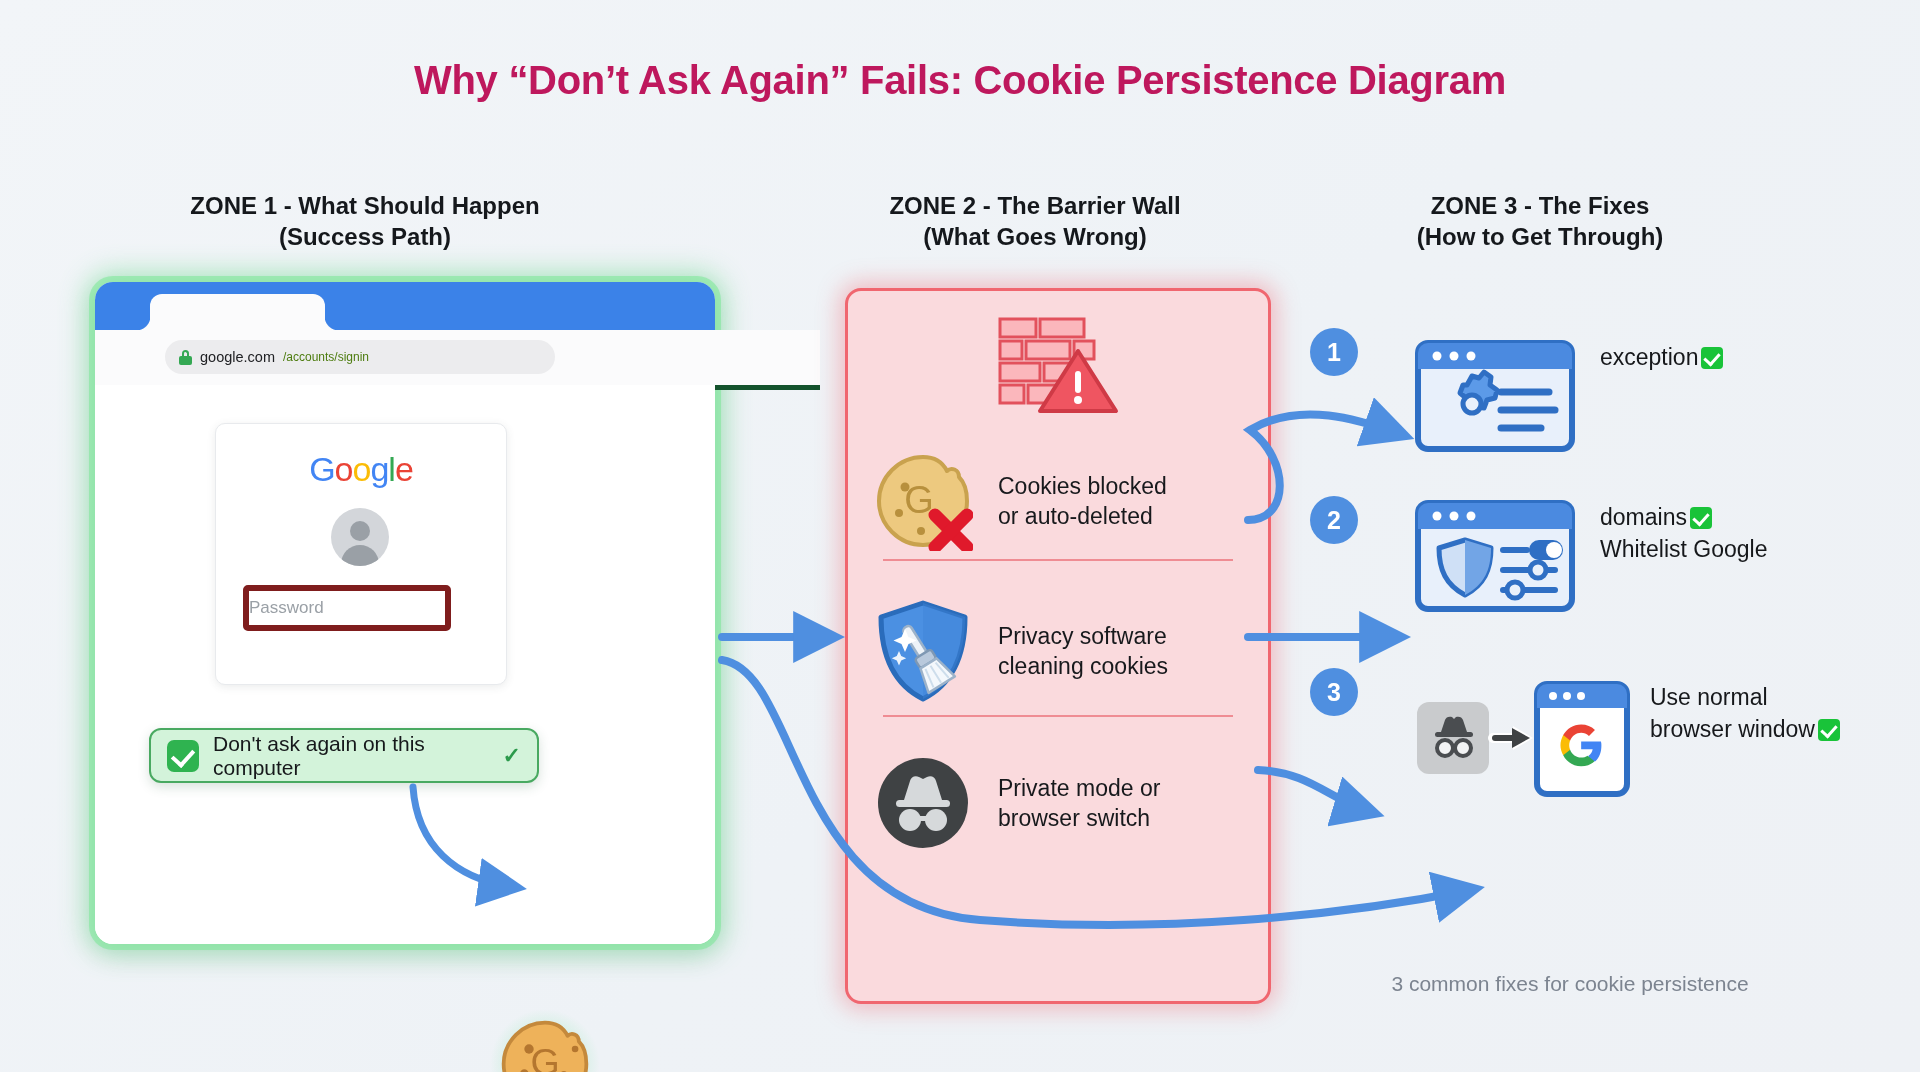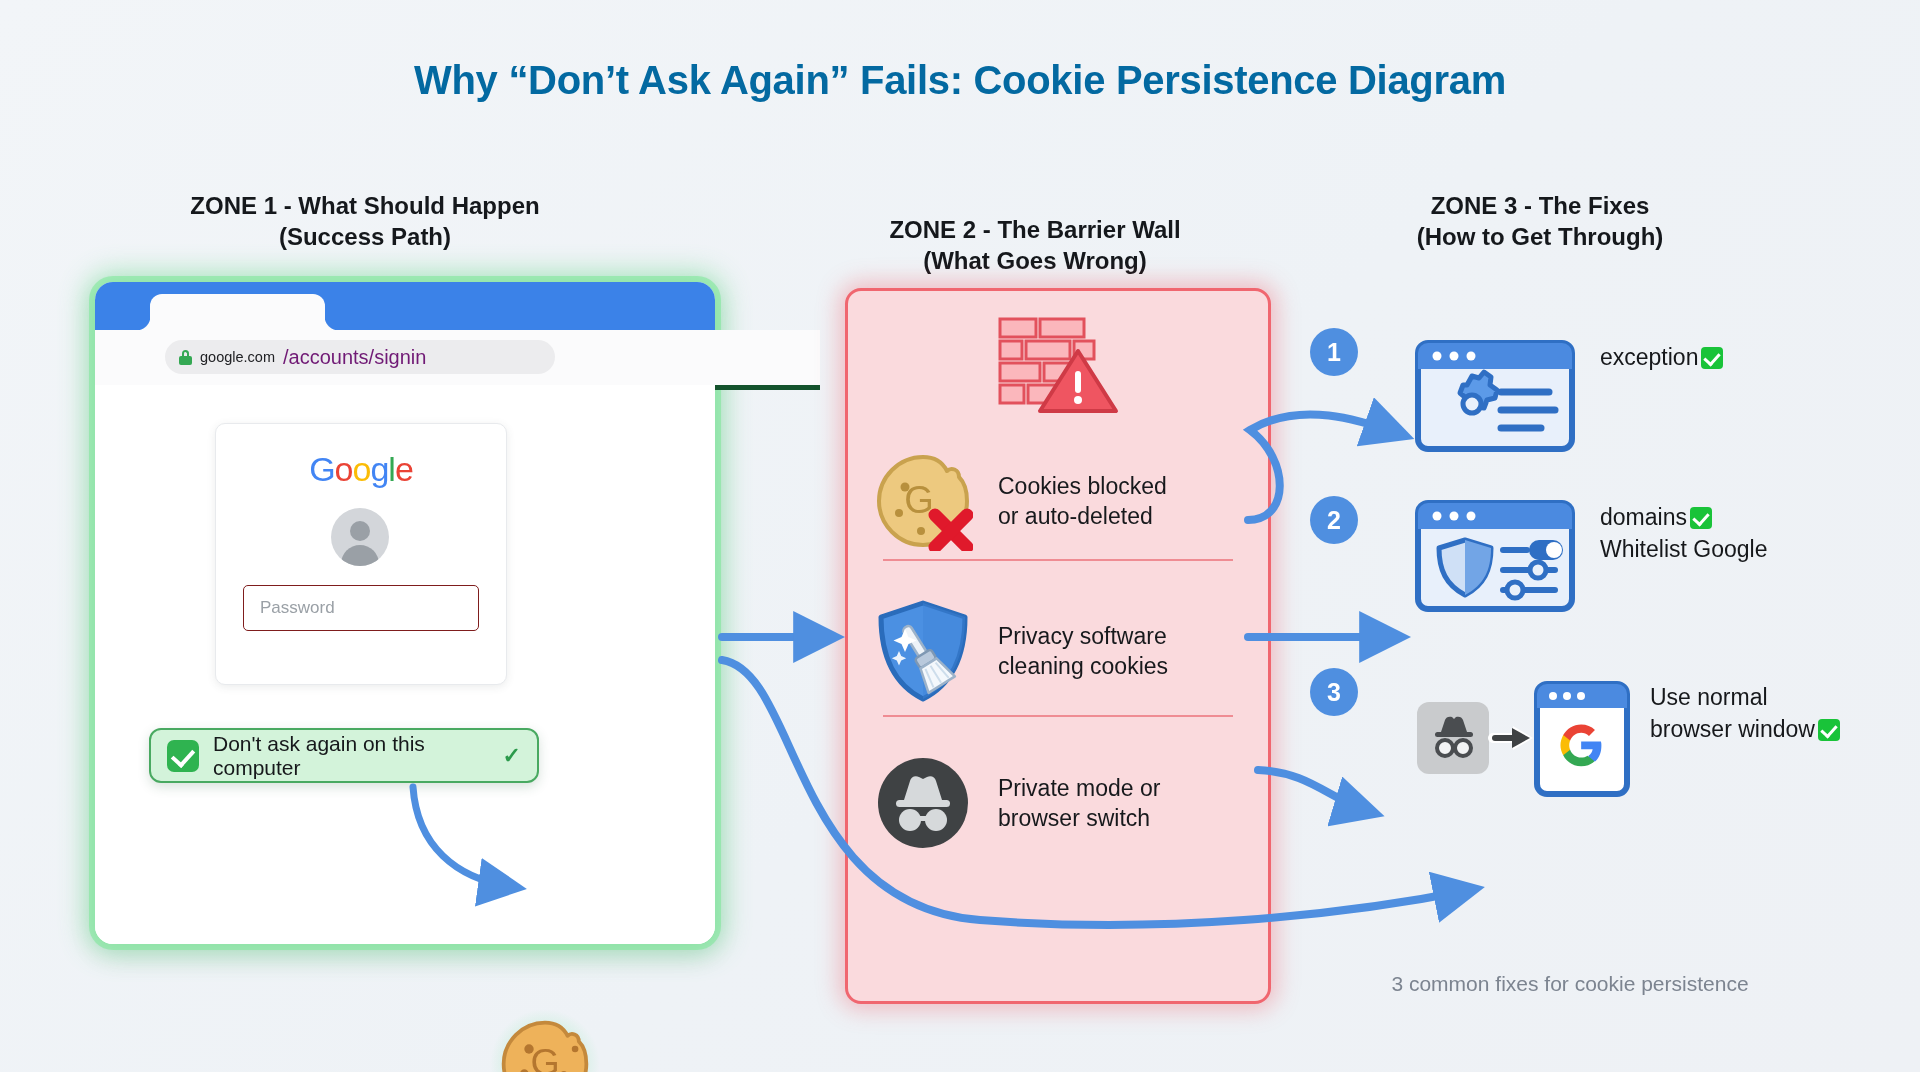--- a/index.html
+++ b/index.html
@@ -7,30 +7,30 @@
     width:1920px;height:1072px;
     background:linear-gradient(135deg,#f2f5f8 0%,#eef2f6 55%,#eef1f5 100%);
     font-family:"Liberation Sans",sans-serif;
     overflow:hidden;position:relative;
   }
   .stage{position:absolute;inset:0;}
 
   
   .title{
     position:absolute;top:58px;left:0;width:1920px;text-align:center;
-    font-size:40px;font-weight:bold;color:#0369a1;letter-spacing:-0.3px;
+    font-size:40px;font-weight:bold;color:#be185d;letter-spacing:-0.3px;
   }
 
   
   .zone-head{
     position:absolute;text-align:center;font-size:24px;font-weight:bold;
     color:#15181c;line-height:1.3;
   }
   #zh1{left:120px;top:190px;width:490px;}
-  #zh2{left:790px;top:190px;width:490px;margin-top:24px;}
+  #zh2{left:790px;top:190px;width:490px;}
   #zh3{left:1270px;top:190px;width:540px;}
   .zh-l2{display:block;}
 
   
   .zone1-glow{
     position:absolute;left:95px;top:282px;width:620px;height:662px;
     border-radius:18px;
     background:#ffffff;
     box-shadow:0 0 0 6px rgba(122,231,150,0.55),
                0 0 26px 10px rgba(90,214,130,0.45),
@@ -56,21 +56,21 @@
   }
   .urlbar{
     position:absolute;left:70px;top:10px;width:390px;height:34px;
     background:#ececee;border-radius:17px;display:flex;align-items:center;
     padding:0 14px;box-sizing:border-box;gap:8px;
   }
   .lock{width:13px;height:15px;position:relative;flex:none;}
   .lock .body{position:absolute;bottom:0;left:0;width:13px;height:9px;background:#34a853;border-radius:2px;}
   .lock .shackle{position:absolute;top:0;left:3px;width:7px;height:7px;border:2px solid #34a853;border-bottom:none;border-radius:4px 4px 0 0;box-sizing:border-box;}
   .url-strong{font-size:14.5px;color:#202124;}
-  .url-dim{font-size:20px;color:#701a75;text-align:right;}
+  .url-dim{font-size:12px;color:#4d7c0f;text-align:right;}
   .br-body{
     position:absolute;left:0;top:103px;width:620px;height:559px;background:#ffffff;border-radius:0 0 18px 18px;
   }
   .login-card{
     position:absolute;left:120px;top:38px;width:290px;height:260px;
     background:#fff;border:1px solid #e8eaed;border-radius:10px;
     box-shadow:0 2px 8px rgba(60,64,67,0.10);
   }
   .gwordmark{
     position:absolute;left:0;top:26px;width:290px;text-align:center;
@@ -83,23 +83,23 @@
   .gwordmark span:nth-child(4){color:#4285f4;}
   .gwordmark span:nth-child(5){color:#34a853;}
   .gwordmark span:nth-child(6){color:#ea4335;}
   .avatar{
     position:absolute;left:115px;top:84px;width:58px;height:58px;border-radius:50%;
     background:#d3d6da;overflow:hidden;
   }
   .avatar .head{position:absolute;left:19px;top:13px;width:20px;height:20px;border-radius:50%;background:#9aa0a6;}
   .avatar .shoulders{position:absolute;left:10px;top:37px;width:38px;height:26px;border-radius:19px 19px 0 0;background:#9aa0a6;}
   .pwfield{
-    position:absolute;left:27px;top:161px;width:236px;height:46px;
-    border:1px solid #7f1d1d;border-radius:5px;background:#fff;
-    display:flex;align-items:center;padding-left:16px;box-sizing:border-box;
+    position:absolute;left:27px;top:161px;width:208px;height:46px;
+    border:6px solid #7f1d1d;border-radius:5px;background:#fff;
+    display:flex;align-items:center;box-sizing:border-box;
     font-size:17px;color:#9aa0a6;
   }
   .chkrow{
     position:absolute;left:54px;top:343px;width:390px;height:55px;
     background:#d3f3da;border:2px solid #49a961;border-radius:12px;
     display:flex;align-items:center;gap:14px;padding:0 16px;box-sizing:border-box;
     box-shadow:0 4px 12px rgba(40,90,55,0.18);
   }
   .chkbox{width:32px;height:32px;border-radius:7px;background:#2fb350;flex:none;position:relative;}
   .chkbox:after{

